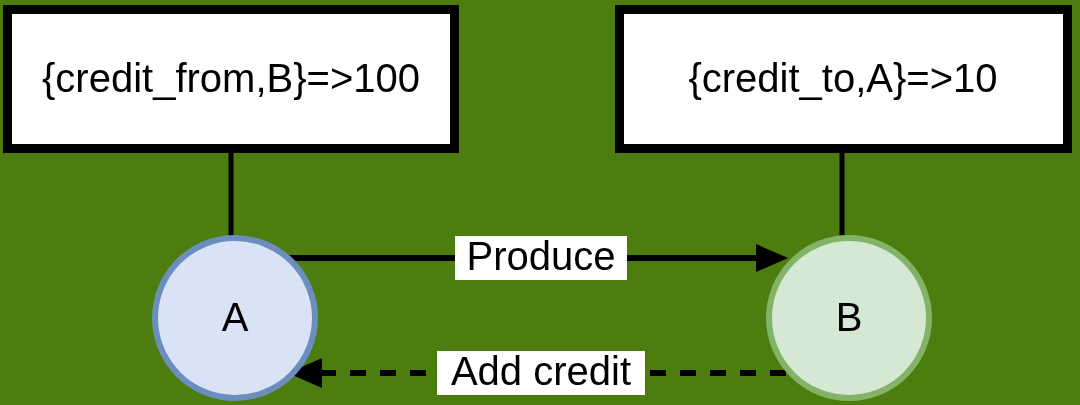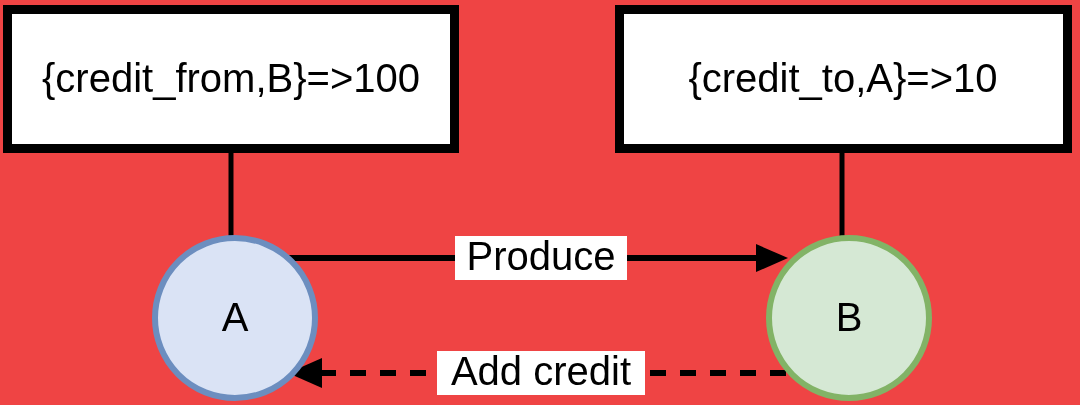--- a/index.html
+++ b/index.html
@@ -4,21 +4,21 @@
 <style>
   html, body {
     margin: 0;
     padding: 0;
     background: #ffffff;
   }
   #canvas {
     position: relative;
     width: 1080px;
     height: 405px;
-    background: #ef4444;
+    background: #4d7c0f;
     overflow: hidden;
     font-family: "Liberation Sans", sans-serif;
   }
   #canvas svg {
     position: absolute;
     left: 0;
     top: 0;
   }
   .box-label,
   .node-label,

